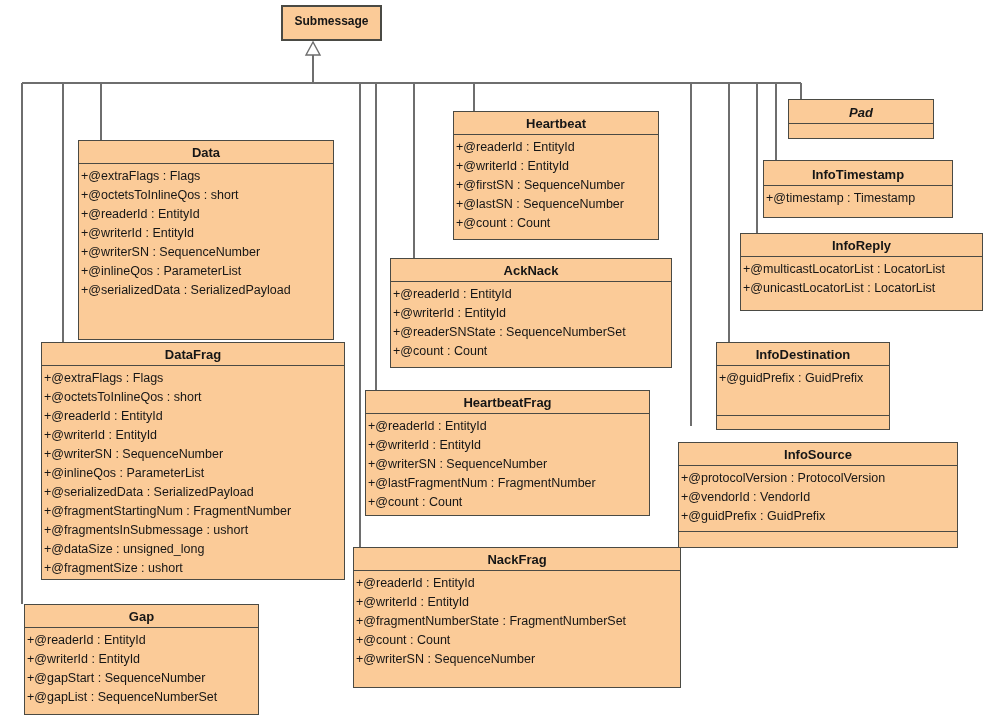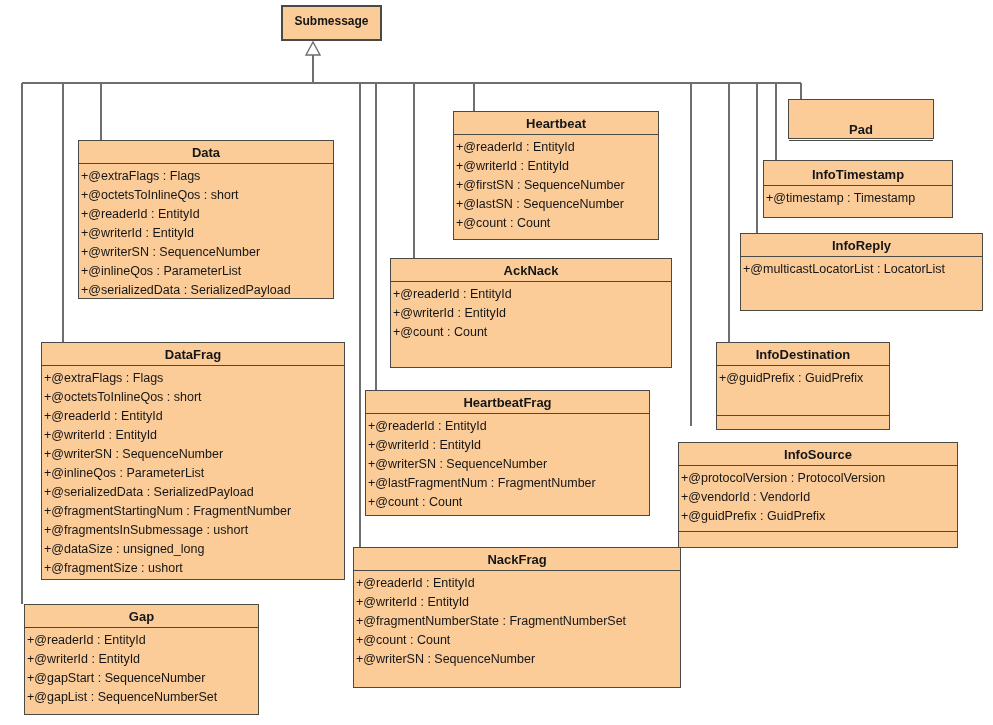--- a/index.html
+++ b/index.html
@@ -69,29 +69,29 @@
     flex: 0 0 auto;
     border-top: 1.2px solid var(--border);
   }
   .c-pad .uml-empty { border-top: none; }
 
   
   .c-submessage     { left: 281px; top: 5px;   width: 101px; height: 36px; border-width: 2px; }
   .c-submessage .uml-title { border-bottom: none; font-size: 12px; padding-top: 7px; }
 
   
-  .c-data           { left: 78px;  top: 140px; width: 256px; height: 159px; justify-content: space-between; }
+  .c-data           { left: 78px;  top: 140px; width: 256px; height: 200px; justify-content: space-between; }
   .c-datafrag       { left: 41px;  top: 342px; width: 304px; height: 238px; }
   .c-gap            { left: 4px;   top: 604px; width: 235px; height: 111px; margin-left: 20px; }
   .c-heartbeat      { left: 453px; top: 111px; width: 206px; height: 129px; }
   .c-acknack        { left: 390px; top: 258px; width: 282px; height: 110px; }
   .c-heartbeatfrag  { left: 365px; top: 390px; width: 285px; height: 126px; }
   .c-nackfrag       { left: 353px; top: 547px; width: 328px; height: 141px; }
   .c-pad            { left: 788px; top: 99px;  width: 146px; height: 40px; }
-  .c-pad .uml-title { padding-top: 22px; }
+  .c-pad .uml-title { padding-top: 5px; font-style: italic; }
   .c-infotimestamp  { left: 763px; top: 160px; width: 190px; height: 58px; }
   .c-infotimestamp .uml-title { padding-top: 6px; }
   .c-inforeply      { left: 740px; top: 233px; width: 243px; height: 78px; }
   .c-infodestination{ left: 716px; top: 342px; width: 174px; height: 88px; }
   .c-infodestination .uml-empty { height: 14px; }
   .c-infosource     { left: 678px; top: 426px; width: 280px; height: 106px; margin-top: 16px; }
   .c-infosource .uml-empty { height: 16px; }
 </style>
 </head>
 <body>
@@ -172,20 +172,21 @@
         <div class="uml-attr">+@lastSN : SequenceNumber</div>
         <div class="uml-attr">+@count : Count</div>
       </div>
   </div>
 
   <div class="uml-box c-acknack">
     <div class="uml-title">AckNack</div>
     <div class="uml-attrs">
         <div class="uml-attr">+@readerId : EntityId</div>
         <div class="uml-attr">+@writerId : EntityId</div>
+        <div class="uml-attr">+@readerSNState : SequenceNumberSet</div>
         <div class="uml-attr">+@count : Count</div>
       </div>
   </div>
 
   <div class="uml-box c-heartbeatfrag">
     <div class="uml-title">HeartbeatFrag</div>
     <div class="uml-attrs">
         <div class="uml-attr">+@readerId : EntityId</div>
         <div class="uml-attr">+@writerId : EntityId</div>
         <div class="uml-attr">+@writerSN : SequenceNumber</div>
@@ -214,20 +215,21 @@
     <div class="uml-title">InfoTimestamp</div>
     <div class="uml-attrs">
         <div class="uml-attr">+@timestamp : Timestamp</div>
       </div>
   </div>
 
   <div class="uml-box c-inforeply">
     <div class="uml-title">InfoReply</div>
     <div class="uml-attrs">
         <div class="uml-attr">+@multicastLocatorList : LocatorList</div>
+        <div class="uml-attr">+@unicastLocatorList : LocatorList</div>
       </div>
   </div>
 
   <div class="uml-box c-infodestination">
     <div class="uml-title">InfoDestination</div>
     <div class="uml-attrs">
         <div class="uml-attr">+@guidPrefix : GuidPrefix</div>
       </div>
     <div class="uml-empty"></div>
   </div>

